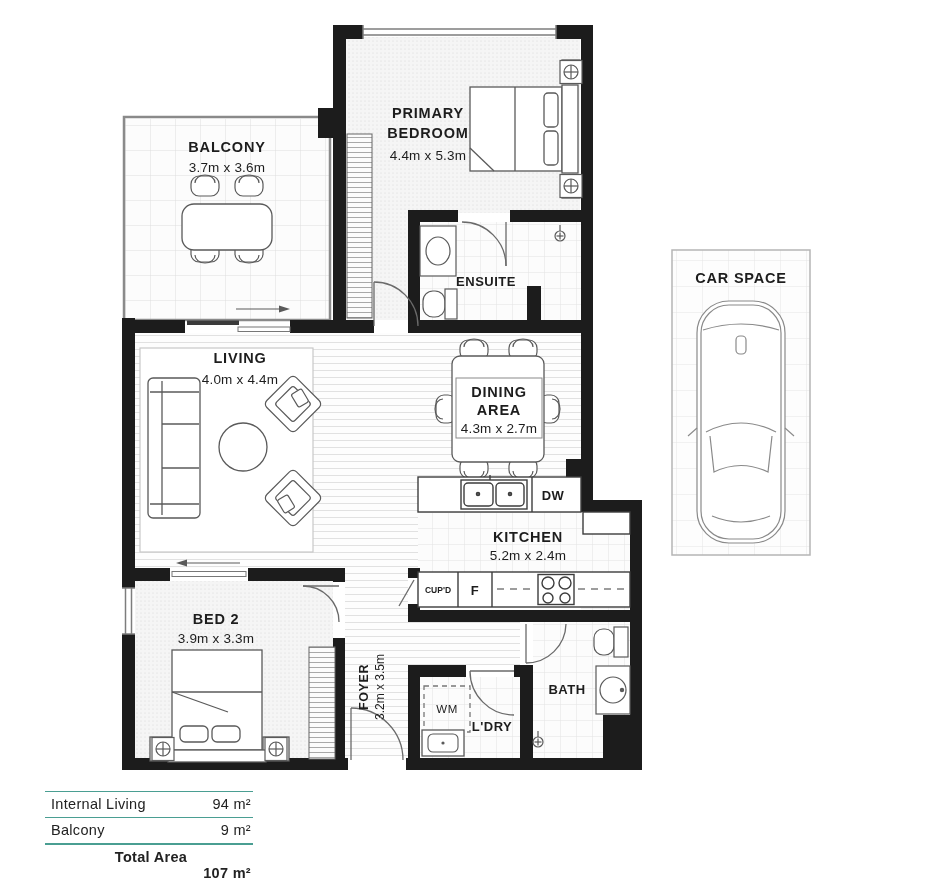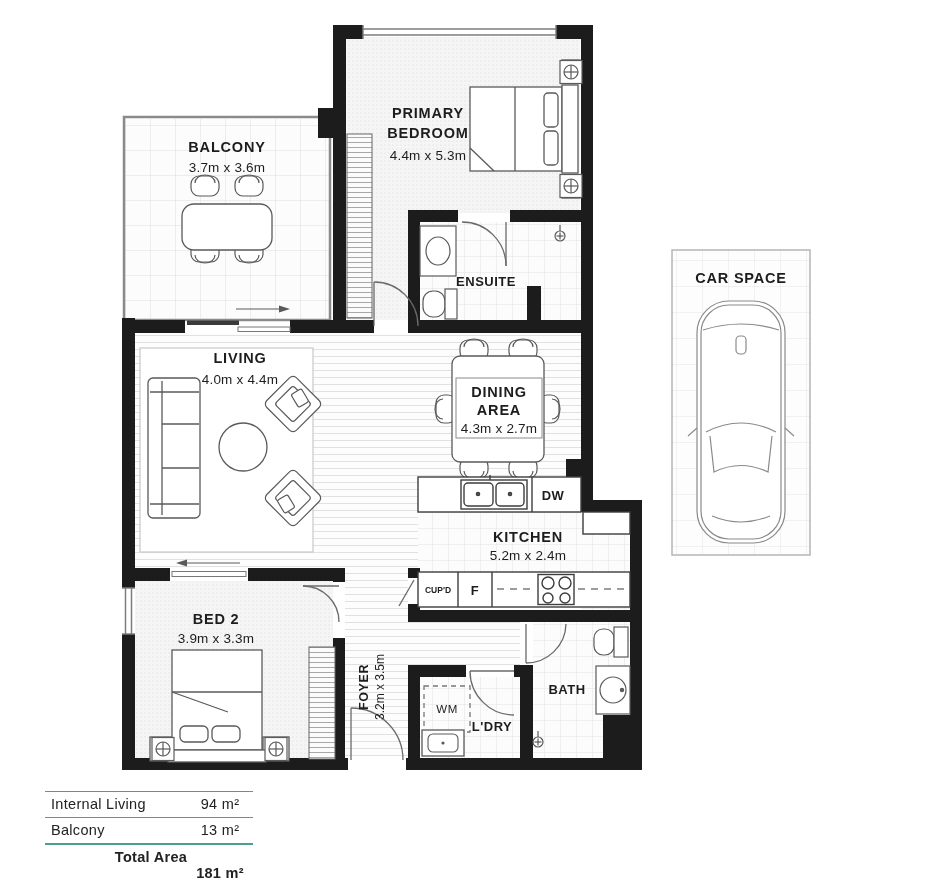--- a/index.html
+++ b/index.html
@@ -10,21 +10,21 @@
   .rname{font-size:14.5px;font-weight:700;letter-spacing:.8px;}
   .rdim{font-size:13.5px;font-weight:500;letter-spacing:.2px;}
   .rsmall{font-size:13px;font-weight:700;letter-spacing:.5px;}
   .rmed{font-size:12.5px;font-weight:700;letter-spacing:.6px;}
   .rmeddim{font-size:12px;font-weight:500;}
   .rtiny{font-size:8.5px;font-weight:700;}
   .wm{font-size:11.5px;font-weight:500;letter-spacing:.5px;}
   .legend{position:absolute;left:45px;top:791px;width:208px;}
   .legend-row{display:flex;align-items:center;border-top:1.5px solid #4a9e92;
               padding:4px 2px 5px 6px;font-size:14.5px;color:#222;letter-spacing:.3px;}
-  .legend-row .val{margin-left:auto;width:62px;text-align:center;}
+  .legend-row .val{margin-left:auto;width:62px;text-align:right;}
   .legend-row.total{border-top-width:2px;font-weight:700;flex-direction:column;}
 </style>
 </head>
 <body>
 
 <div class="stage">
 <svg width="928" height="882" viewBox="0 0 928 882">
   <defs>
     <pattern id="pCarpet" width="4" height="4" patternUnits="userSpaceOnUse">
       <rect width="4" height="4" fill="#f5f5f5"></rect>
@@ -343,20 +343,20 @@
   </g>
 </svg>
 
 <div class="legend">
   <div class="legend-row">
     <span>Internal Living</span>
     <span class="val">94 m²</span>
   </div>
   <div class="legend-row">
     <span>Balcony</span>
-    <span class="val">13 m²</span>
+    <span class="val">9 m²</span>
   </div>
   <div class="legend-row total">
     <span>Total Area</span>
-    <span class="val">181 m²</span>
+    <span class="val">107 m²</span>
   </div>
 </div>
 </div>
 
 </body></html>

